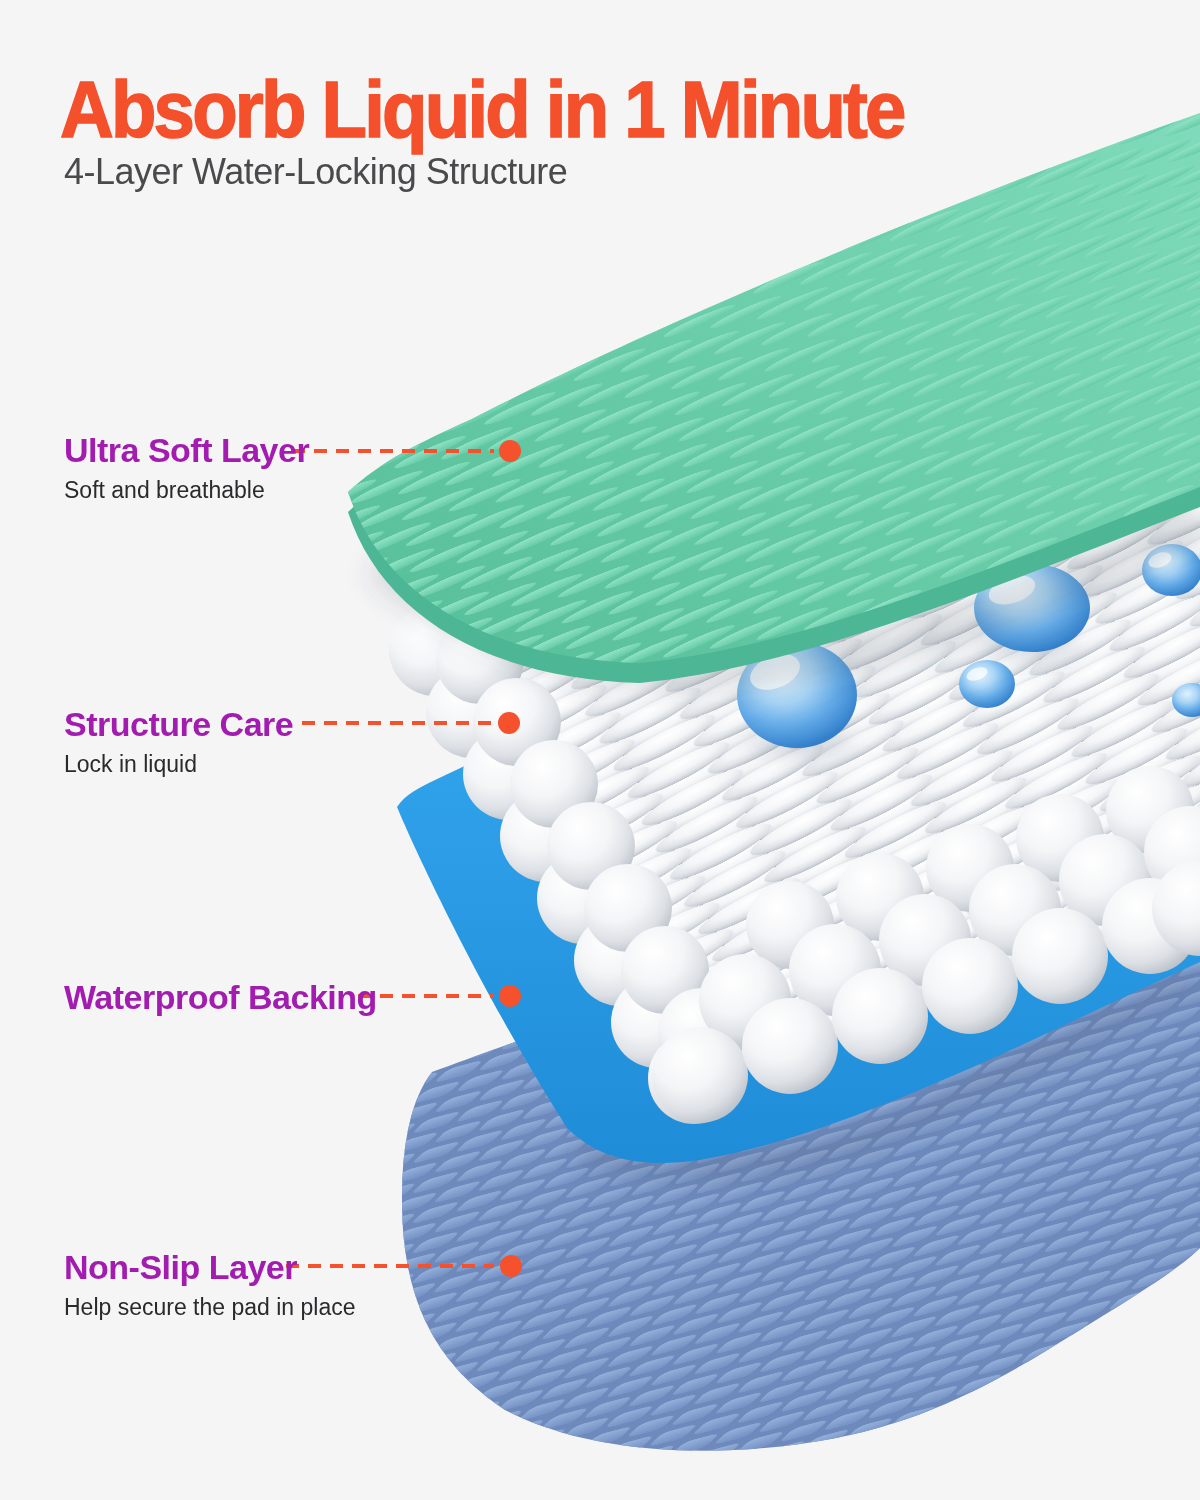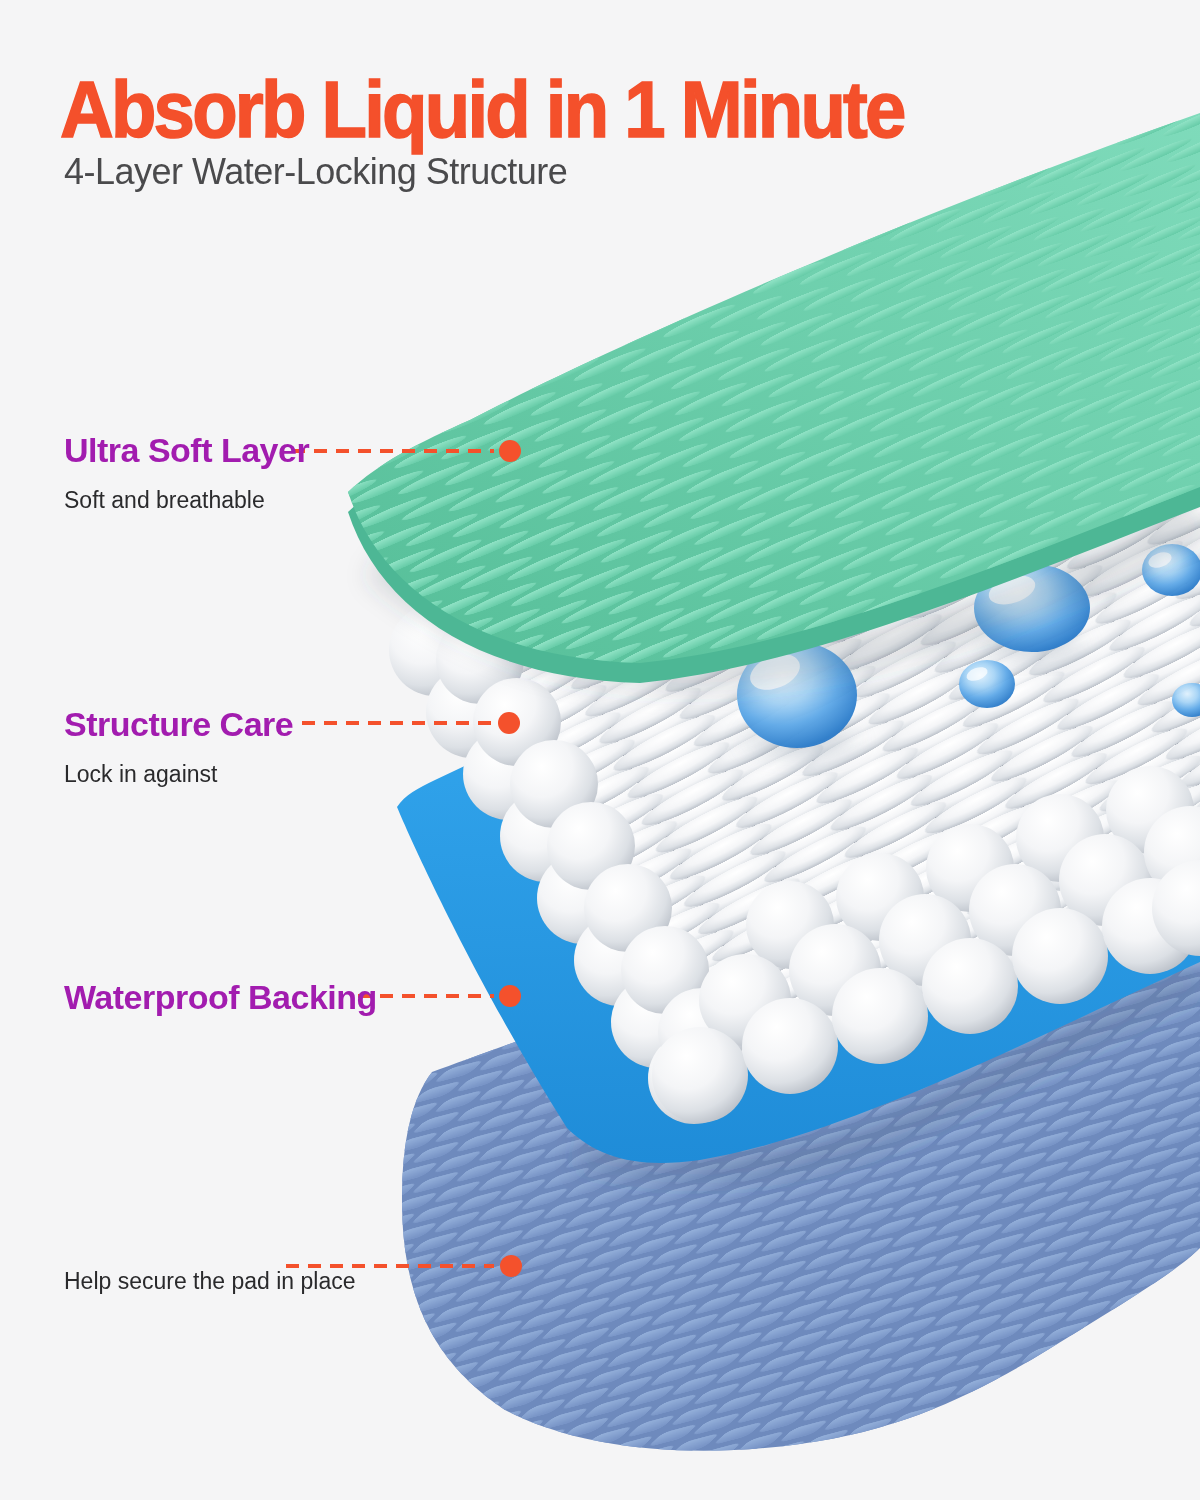--- a/index.html
+++ b/index.html
@@ -18,21 +18,21 @@
   .subtitle{
     position:absolute;left:64px;top:154px;line-height:1;white-space:nowrap;
     font-size:36px;font-weight:400;color:#4A4A4C;letter-spacing:-.5px;
   }
   .callout{position:absolute;left:64px;}
   .callout .label{
     display:block;font-size:34px;line-height:36px;font-weight:bold;
     letter-spacing:-.5px;color:#a21caf;white-space:nowrap;
   }
   .callout .desc{
-    display:block;margin-top:20px;font-size:23px;line-height:24px;
+    display:block;margin-top:10px;font-size:23px;line-height:24px;
     font-weight:400;color:#2A2A2C;white-space:nowrap;
   }
   .c1{top:432px}.c2{top:706px}.c3{top:979px}.c4{top:1249px}
 </style>
 </head>
 <body>
 
 <svg id="art" viewBox="0 0 1200 1500" aria-hidden="true">
   <defs>
 
@@ -219,20 +219,21 @@
 
 <div class="title">Absorb Liquid in 1 Minute</div>
 <div class="subtitle">4-Layer Water-Locking Structure</div>
 
 <div class="callout c1">
   <span class="label">Ultra Soft Layer</span>
   <span class="desc">Soft and breathable</span>
 </div>
 <div class="callout c2">
   <span class="label">Structure Care</span>
-  <span class="desc">Lock in against</span>
+  <span class="desc">Lock in liquid</span>
 </div>
 <div class="callout c3">
   <span class="label">Waterproof Backing</span>
 </div>
 <div class="callout c4">
+  <span class="label">Non-Slip Layer</span>
   <span class="desc">Help secure the pad in place</span>
 </div>
 
 </body></html>

